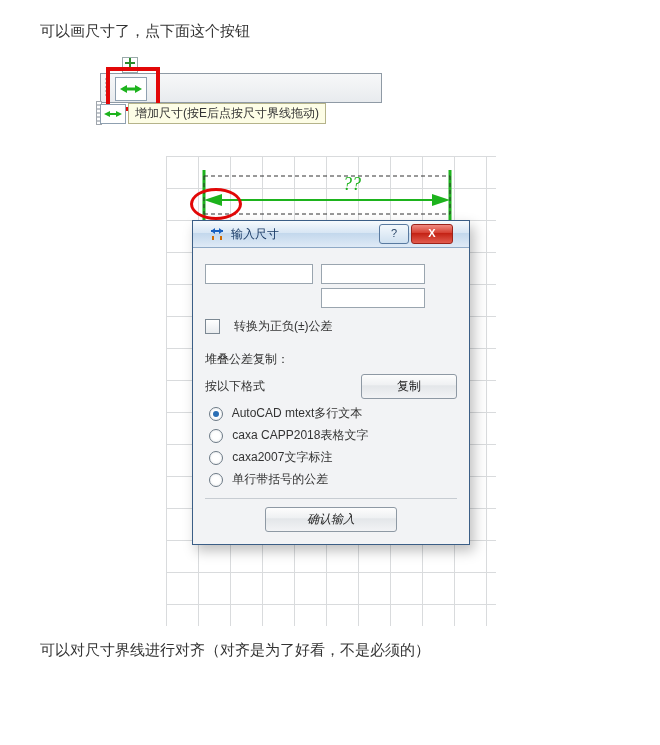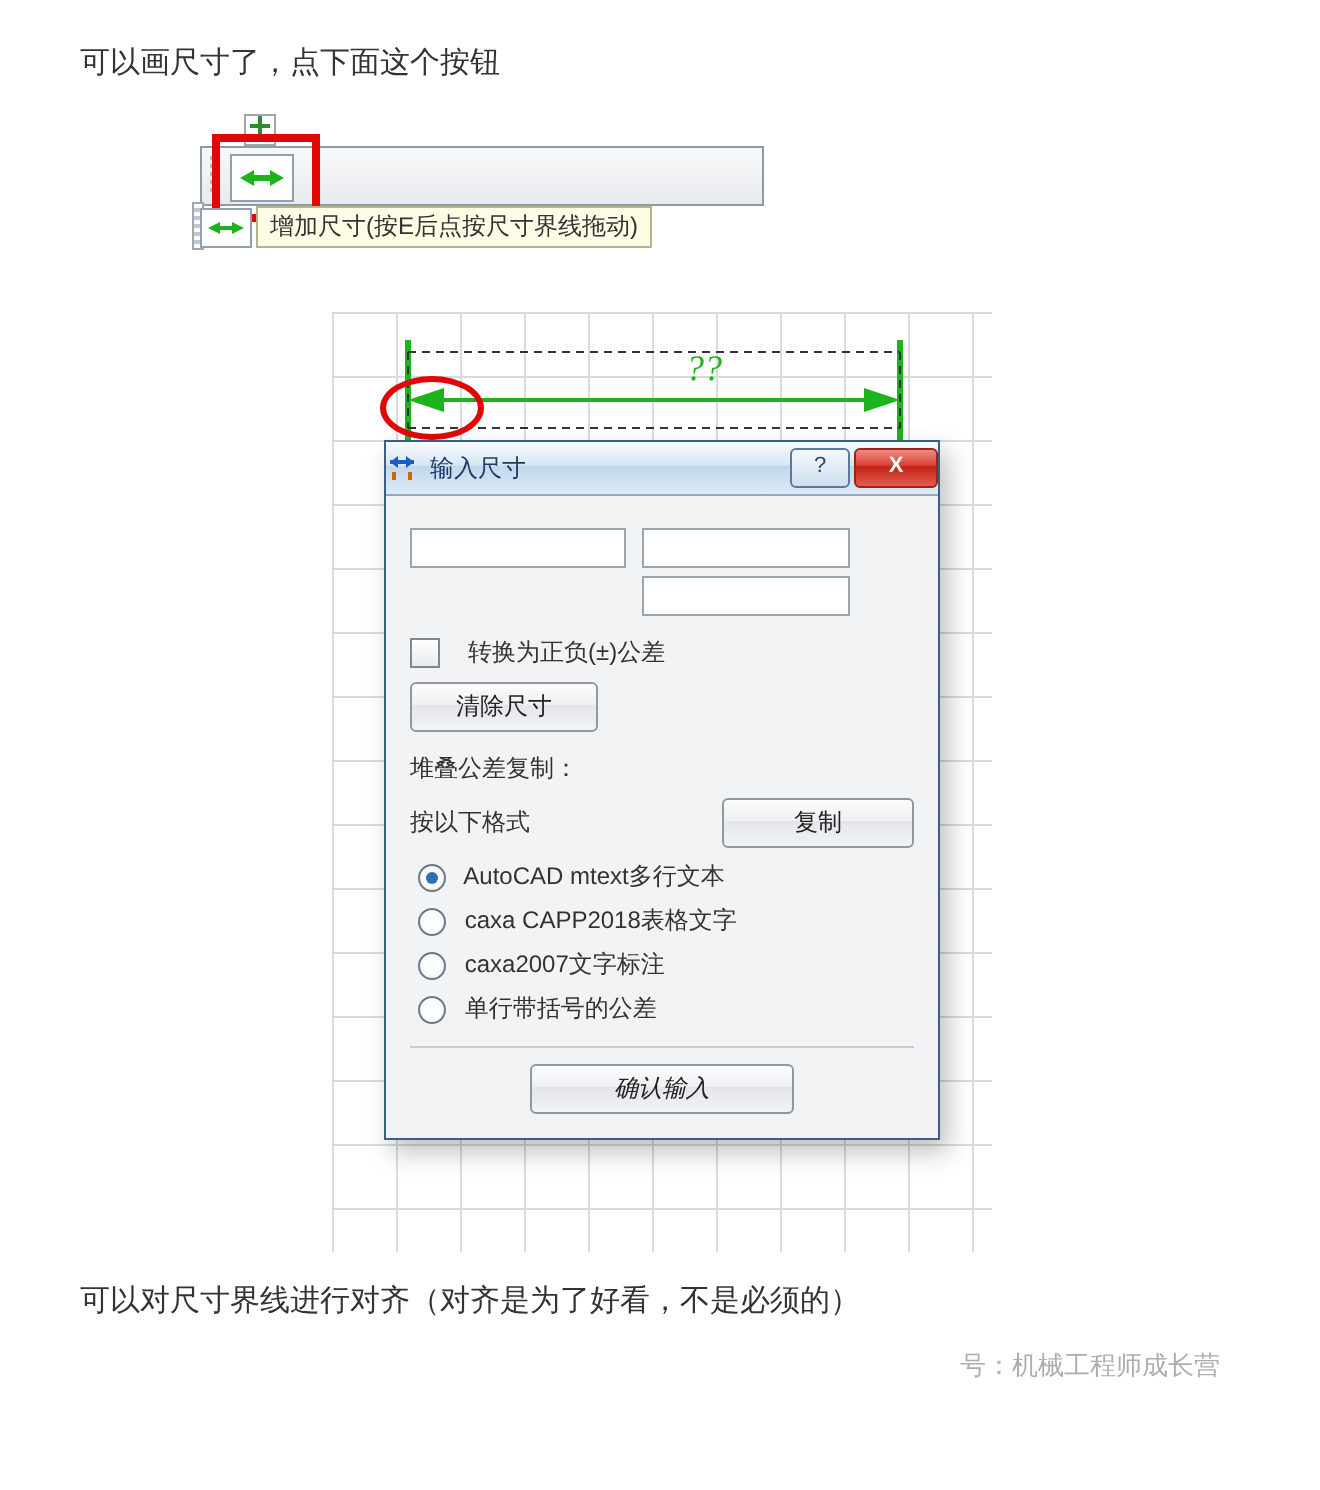--- a/index.html
+++ b/index.html
@@ -140,21 +140,21 @@
     box-shadow: 4px 6px 12px rgba(0,0,0,.25);
     border: 1px solid #3b5e86;
     background: #f2f3f5;
   }
   .titlebar {
     height: 26px;
     background: linear-gradient(#f6fafd,#d8e6f4 45%,#c2d7ec 46%,#dfeaf6);
     border-bottom: 1px solid #8fa9c6;
     display: flex;
     align-items: center;
-    padding: 0 0;
+    padding: 0 16px;
     font-size: 12px;
     color: #1a3b66;
   }
   .titlebar .ticon {
     width: 16px; height: 16px;
     margin-right: 6px;
     display: inline-flex;
     align-items: center;
     justify-content: center;
     font-size: 11px;
@@ -341,21 +341,20 @@
               <div class="input right" value=""></div>
             </div>
           </div>
 
           <div class="row" style="margin-top:10px">
             <span class="chk"></span>
             <span>转换为正负(±)公差</span>
           </div>
 
           <div class="row">
-            <span class="btn" style="width:72px">清除尺寸</span>
           </div>
 
           <div class="sec-label">堆叠公差复制：</div>
 
           <div class="row" style="justify-content:space-between">
             <span>按以下格式</span>
             <span class="btn" style="width:74px">复制</span>
           </div>
 
           <div class="opt">
@@ -379,16 +378,15 @@
             <span class="btn">确认输入</span>
           </div>
         </div>
       </div>
 
     </div>
   </div>
 
   <div style="position:relative">
     <div class="para" style="margin-top:14px">可以对尺寸界线进行对齐（对齐是为了好看，不是必须的）</div>
-    <div class="watermark">号：机械工程师成长营</div>
   </div>
 
 </div>
 
 </body></html>

